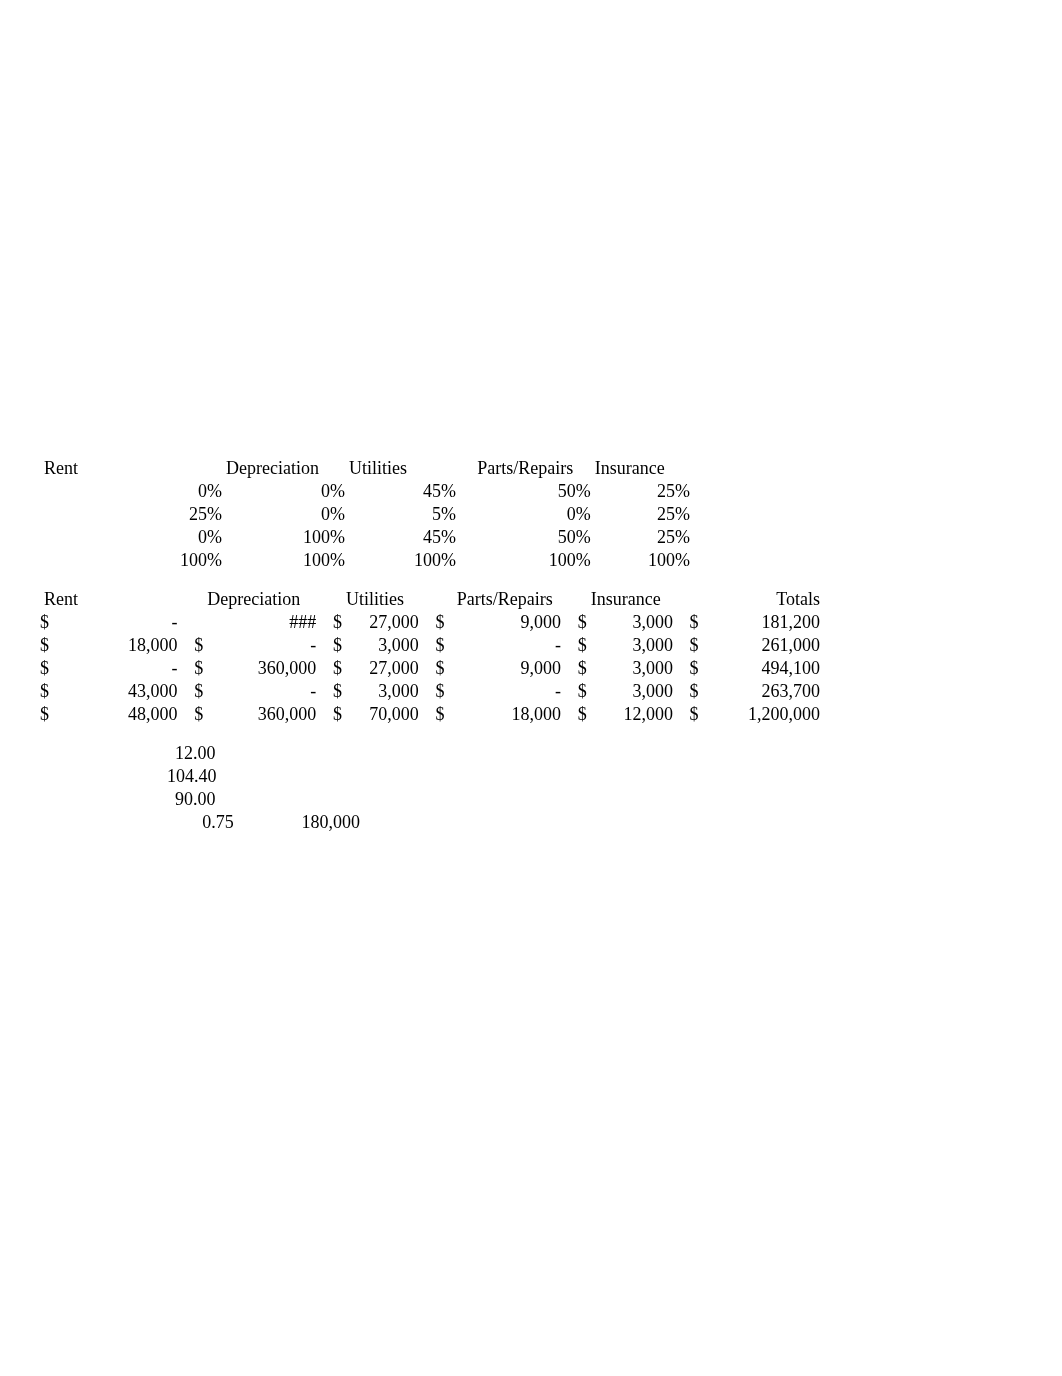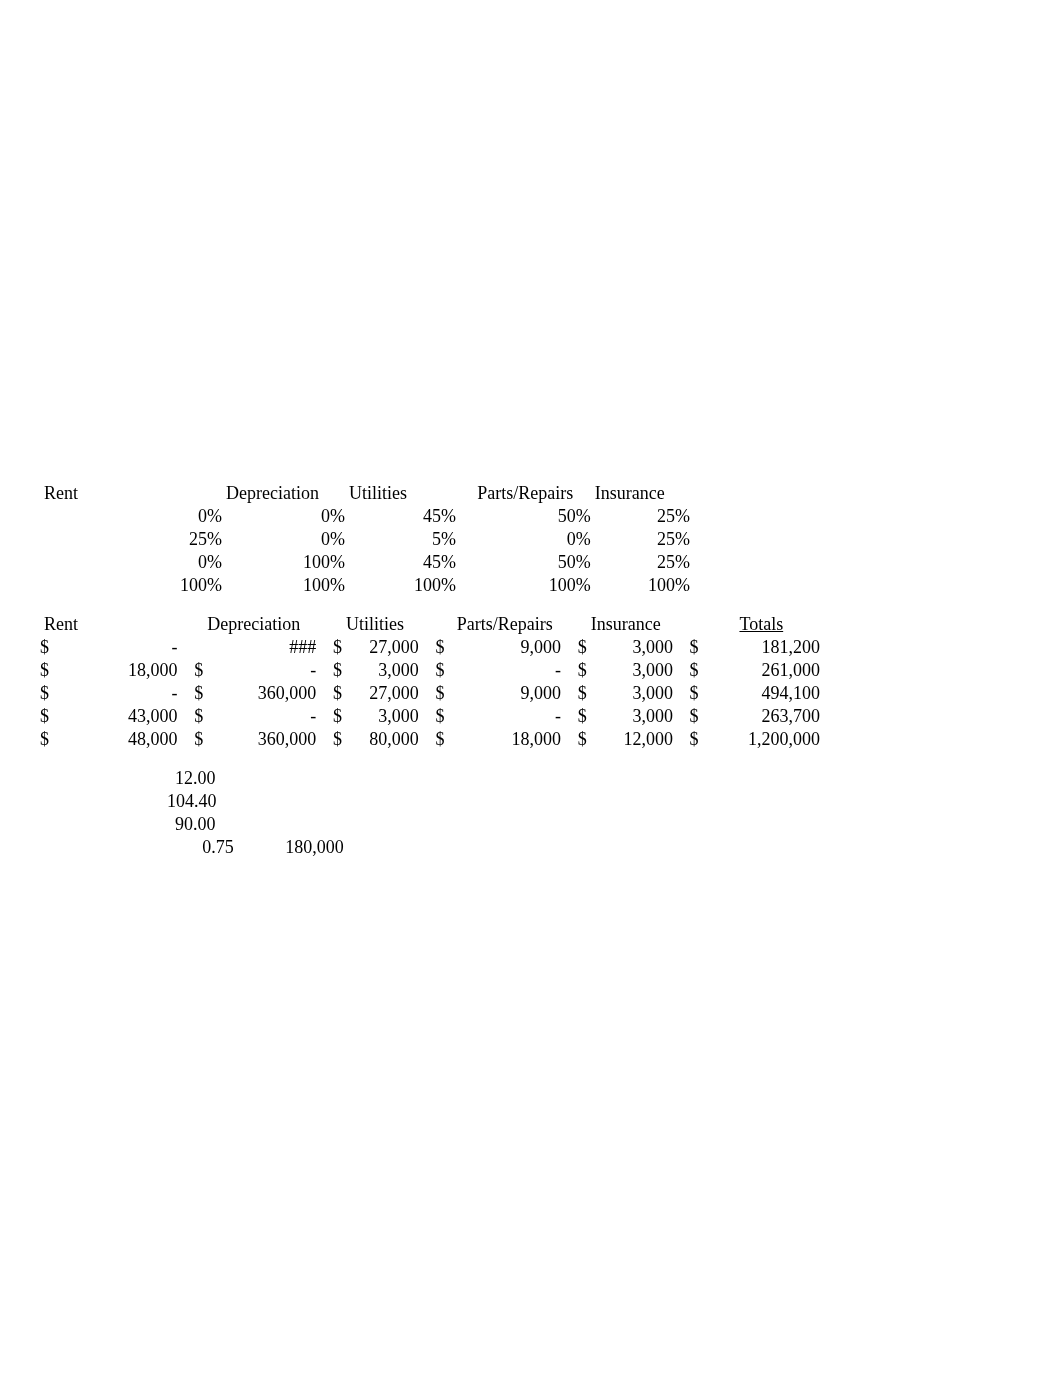--- a/index.html
+++ b/index.html
@@ -7,21 +7,21 @@
       font-size: 18px;
       color: #000;
       margin: 0;
       padding: 0;
       width: 1062px;
       height: 1376px;
       background: #fff;
     }
     .content {
       position: absolute;
-      top: 482px;
+      top: 457px;
       left: 40px;
       width: 780px;
     }
     table {
       border-collapse: collapse;
       width: 100%;
     }
     td {
       padding: 1px 0;
       vertical-align: baseline;
@@ -49,21 +49,21 @@
     .mcol-util-v { width: 62px; text-align: right; }
     .mcol-parts-s { width: 22px; text-align: right; }
     .mcol-parts-v { width: 72px; text-align: right; }
     .mcol-ins-s { width: 22px; text-align: right; }
     .mcol-ins-v { width: 56px; text-align: right; }
     .mcol-tot-s { width: 22px; text-align: right; }
     .mcol-tot-v { width: 100px; text-align: right; }
 
     .uar-label { width: 170px; text-align: left; }
     .uar-col1 { width: 80px; text-align: right; }
-    .uar-col2 { width: 110px; text-align: center; padding-left: 20px;}
+    .uar-col2 { width: 110px; text-align: right; padding-left: 20px;}
   </style>
 </head>
 <body>
 
 <div class="content">
 
   <div class="section">
     <table>
       <tbody>
           <tr>
@@ -124,21 +124,21 @@
         <td class="mcol-rent-v"></td>
         <td class="mcol-dep-s"></td>
         <td class="mcol-dep-v hdr" style="text-align:left;">Depreciation</td>
         <td class="mcol-util-s"></td>
         <td class="mcol-util-v hdr" style="text-align:left;">Utilities</td>
         <td class="mcol-parts-s"></td>
         <td class="mcol-parts-v hdr" style="text-align:center;">Parts/Repairs</td>
         <td class="mcol-ins-s"></td>
         <td class="mcol-ins-v hdr" style="text-align:left;">Insurance</td>
         <td class="mcol-tot-s"></td>
-        <td class="mcol-tot-v hdr" style="text-align:center;text-decoration:underline;">Totals</td>
+        <td class="mcol-tot-v hdr" style="text-align:right;">Totals</td>
       </tr>
 
       <tr>
         <td class="mcol-label">$</td>
         <td class="mcol-rent-s"></td>
         <td class="mcol-rent-v">-</td>
         <td class="mcol-dep-s"></td>
         <td class="mcol-dep-v">###</td>
         <td class="mcol-util-s">$</td>
         <td class="mcol-util-v">27,000</td>
@@ -198,21 +198,21 @@
         <td class="mcol-tot-v">263,700</td>
       </tr>
 
       <tr>
         <td class="mcol-label">$</td>
         <td class="mcol-rent-s"></td>
         <td class="mcol-rent-v">48,000</td>
         <td class="mcol-dep-s">$</td>
         <td class="mcol-dep-v">360,000</td>
         <td class="mcol-util-s">$</td>
-        <td class="mcol-util-v">80,000</td>
+        <td class="mcol-util-v">70,000</td>
         <td class="mcol-parts-s">$</td>
         <td class="mcol-parts-v">18,000</td>
         <td class="mcol-ins-s">$</td>
         <td class="mcol-ins-v">12,000</td>
         <td class="mcol-tot-s">$</td>
         <td class="mcol-tot-v">1,200,000</td>
       </tr>
     </tbody>
       </table>
   </div>

